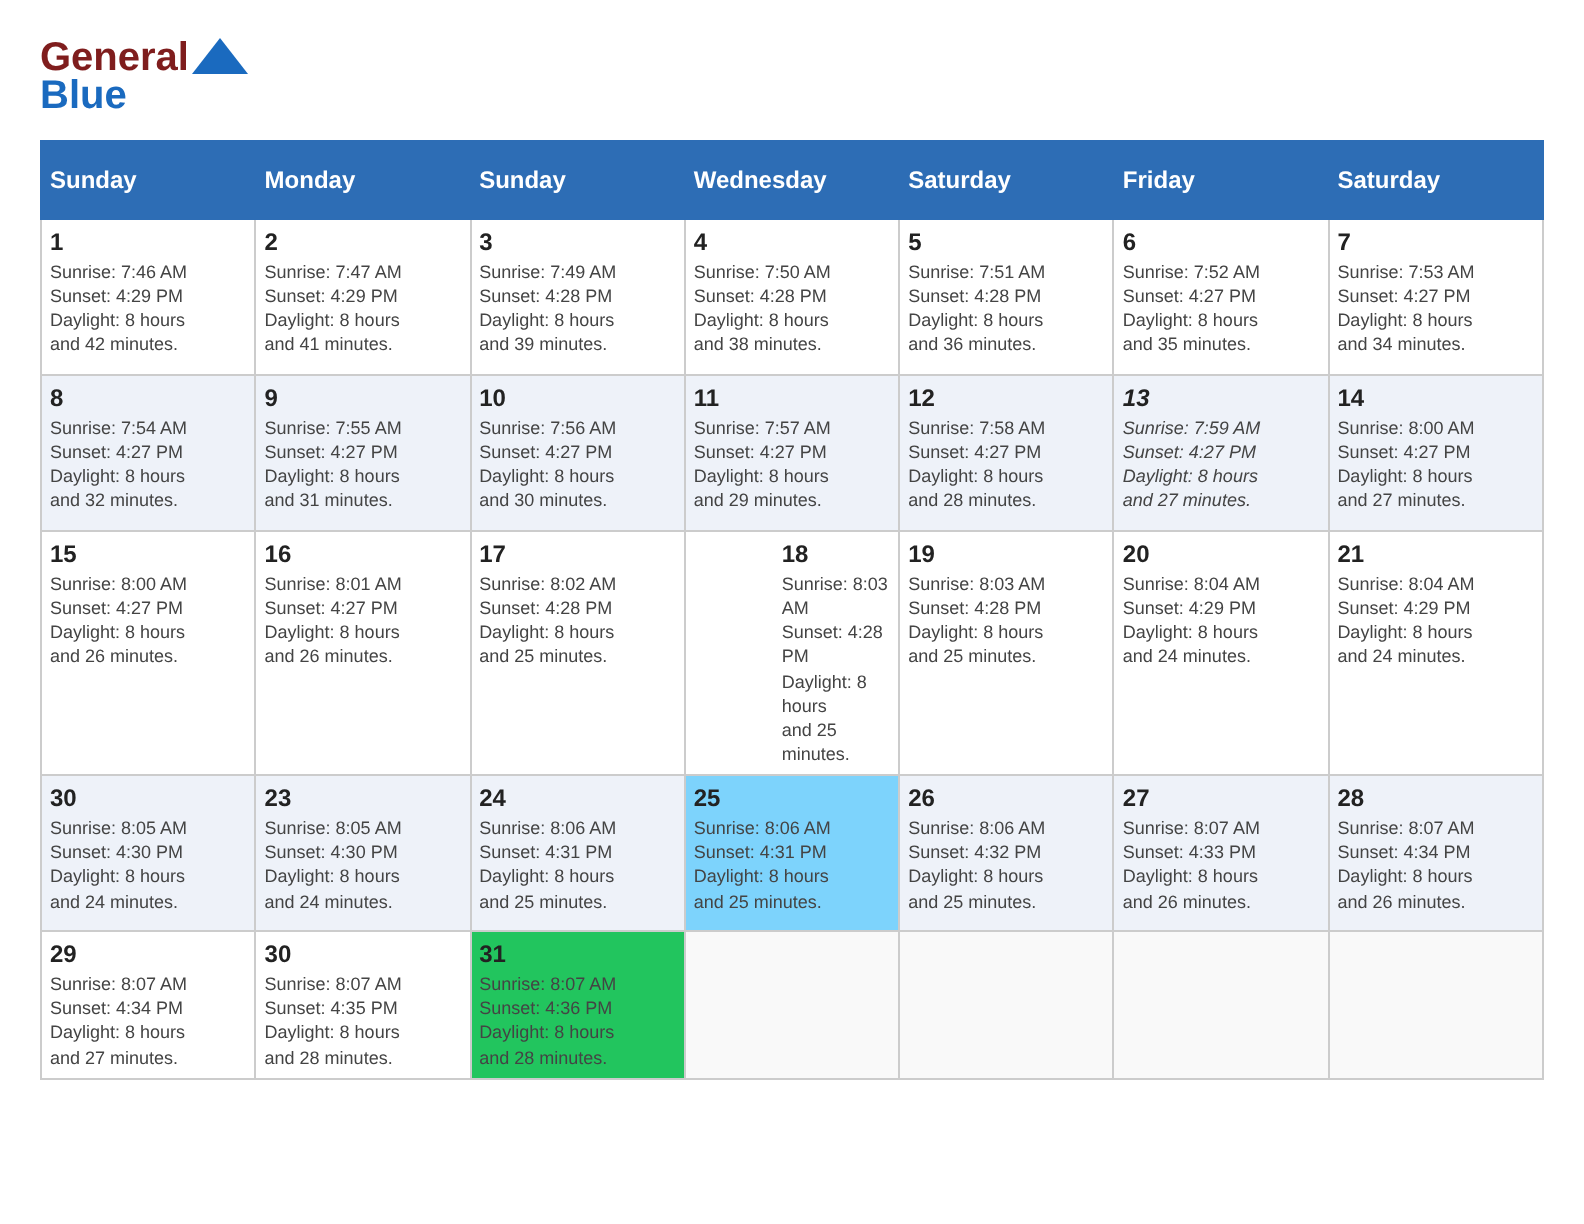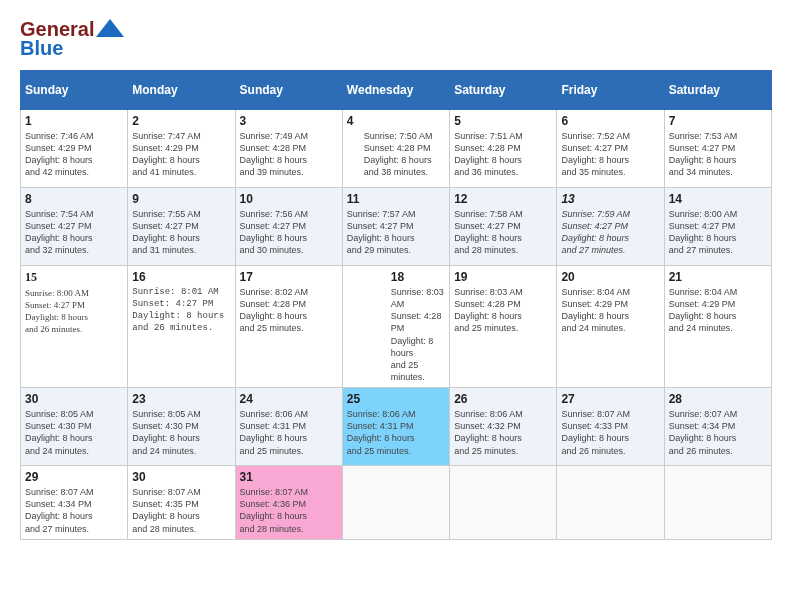--- a/index.html
+++ b/index.html
@@ -140,21 +140,21 @@
           </td>
           <td style="background: rgb(255, 255, 255);">
             <span class="day-num">3</span>
             <div class="day-info" style="white-space: pre-line;">Sunrise: 7:49 AM
 Sunset: 4:28 PM
 Daylight: 8 hours
 and 39 minutes.</div>
           </td>
           <td style="background: rgb(255, 255, 255);">
             <span class="day-num">4</span>
-            <div class="day-info" style="white-space: pre-line; margin-left: 17px;">Sunrise: 7:50 AM
+            <div class="day-info" style="white-space: pre-line;">Sunrise: 7:50 AM
 Sunset: 4:28 PM
 Daylight: 8 hours
 and 38 minutes.</div>
           </td>
           <td style="background: rgb(255, 255, 255);">
             <span class="day-num">5</span>
             <div class="day-info" style="white-space: pre-line;">Sunrise: 7:51 AM
 Sunset: 4:28 PM
 Daylight: 8 hours
 and 36 minutes.</div>
@@ -219,30 +219,30 @@
           </td>
           <td style="background: rgb(238, 242, 249);">
             <span class="day-num">14</span>
             <div class="day-info" style="white-space: pre-line;">Sunrise: 8:00 AM
 Sunset: 4:27 PM
 Daylight: 8 hours
 and 27 minutes.</div>
           </td>
         </tr>
         <tr>
-          <td style="background: rgb(255, 255, 255); font-family: Liberation Serif, serif;">
+          <td style="background: rgb(255, 255, 255);">
             <span class="day-num">15</span>
             <div class="day-info" style="white-space: pre-line;">Sunrise: 8:00 AM
 Sunset: 4:27 PM
 Daylight: 8 hours
 and 26 minutes.</div>
           </td>
           <td style="background: rgb(255, 255, 255);">
             <span class="day-num">16</span>
-            <div class="day-info" style="white-space: pre-line; font-family: Liberation Mono, monospace;">Sunrise: 8:01 AM
+            <div class="day-info" style="white-space: pre-line;">Sunrise: 8:01 AM
 Sunset: 4:27 PM
 Daylight: 8 hours
 and 26 minutes.</div>
           </td>
           <td style="background: rgb(255, 255, 255);">
             <span class="day-num">17</span>
             <div class="day-info" style="white-space: pre-line;">Sunrise: 8:02 AM
 Sunset: 4:28 PM
 Daylight: 8 hours
 and 25 minutes.</div>
@@ -335,21 +335,21 @@
 Daylight: 8 hours
 and 27 minutes.</div>
           </td>
           <td style="background: rgb(255, 255, 255);">
             <span class="day-num">30</span>
             <div class="day-info" style="white-space: pre-line;">Sunrise: 8:07 AM
 Sunset: 4:35 PM
 Daylight: 8 hours
 and 28 minutes.</div>
           </td>
-          <td style="background: #f9a8d4;">
+          <td style="background: #22c55e;">
             <span class="day-num">31</span>
             <div class="day-info" style="white-space: pre-line;">Sunrise: 8:07 AM
 Sunset: 4:36 PM
 Daylight: 8 hours
 and 28 minutes.</div>
           </td>
           <td class="empty-cell"></td>
           <td class="empty-cell"></td>
           <td class="empty-cell"></td>
           <td class="empty-cell"></td>

